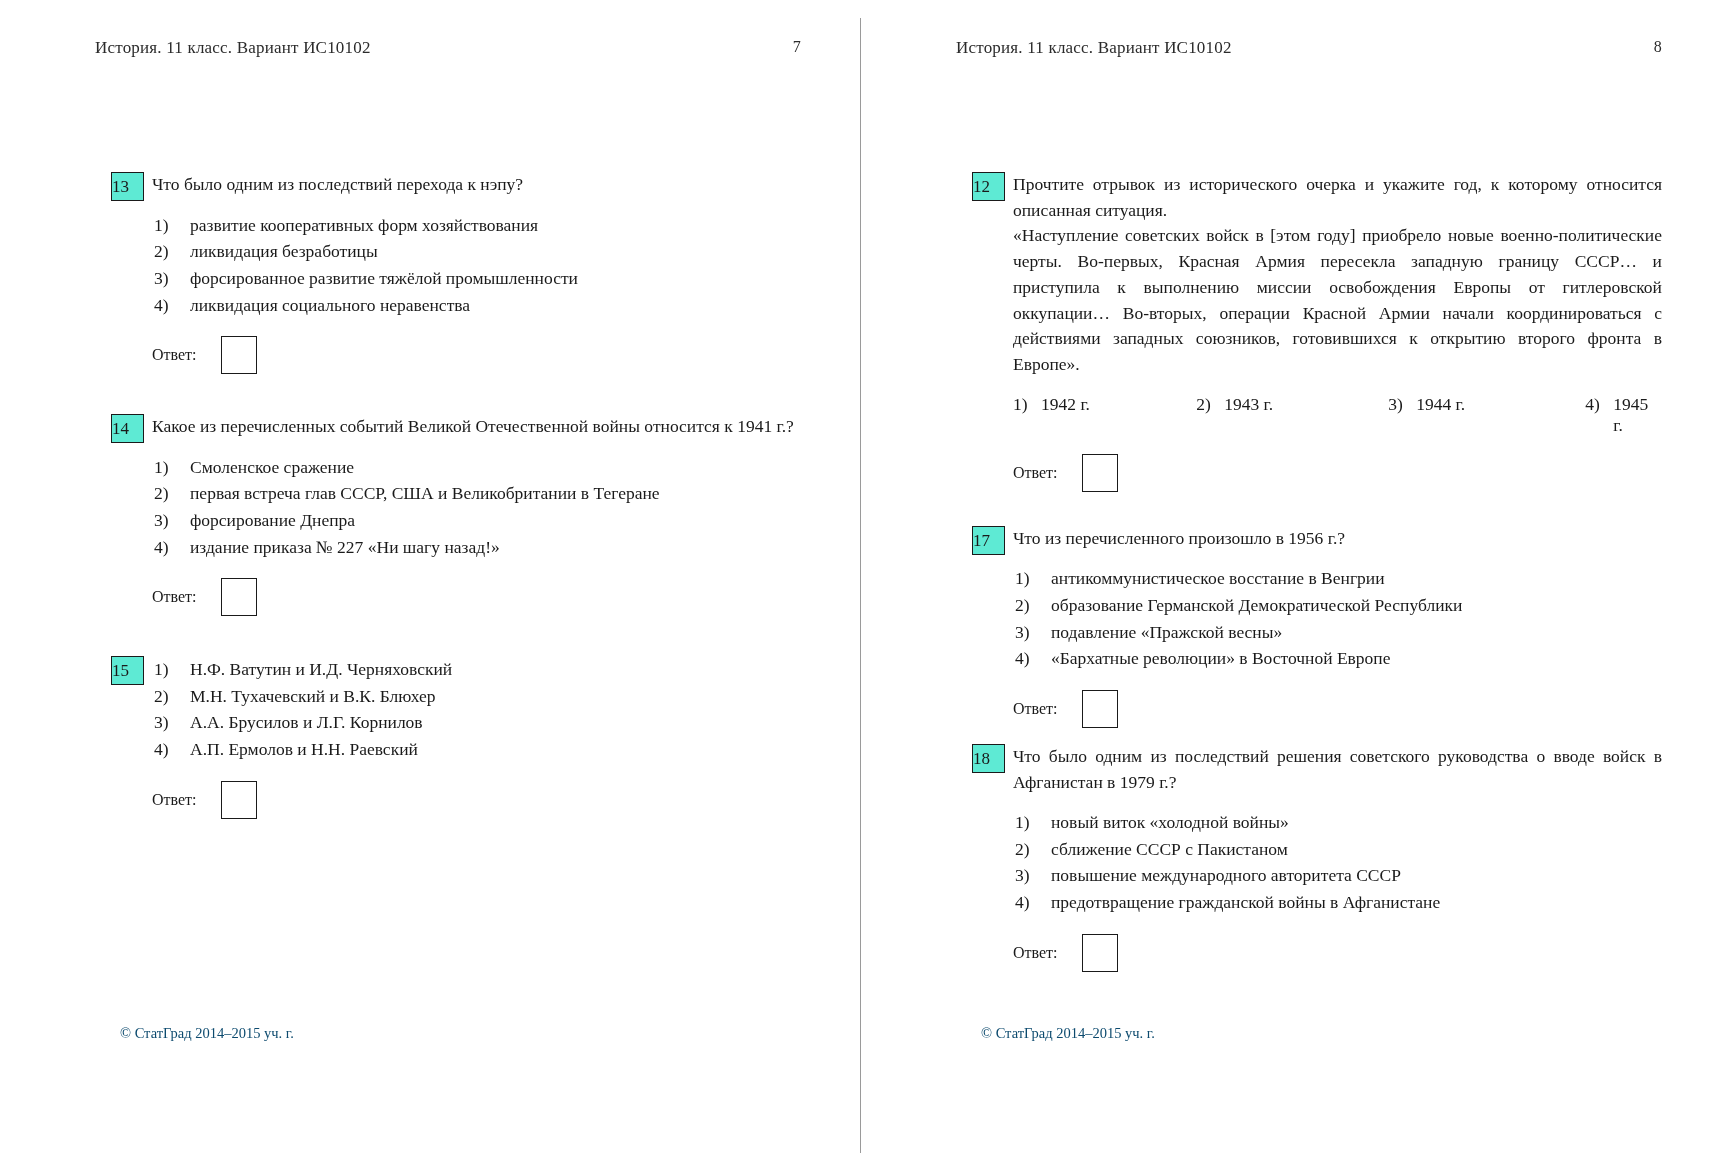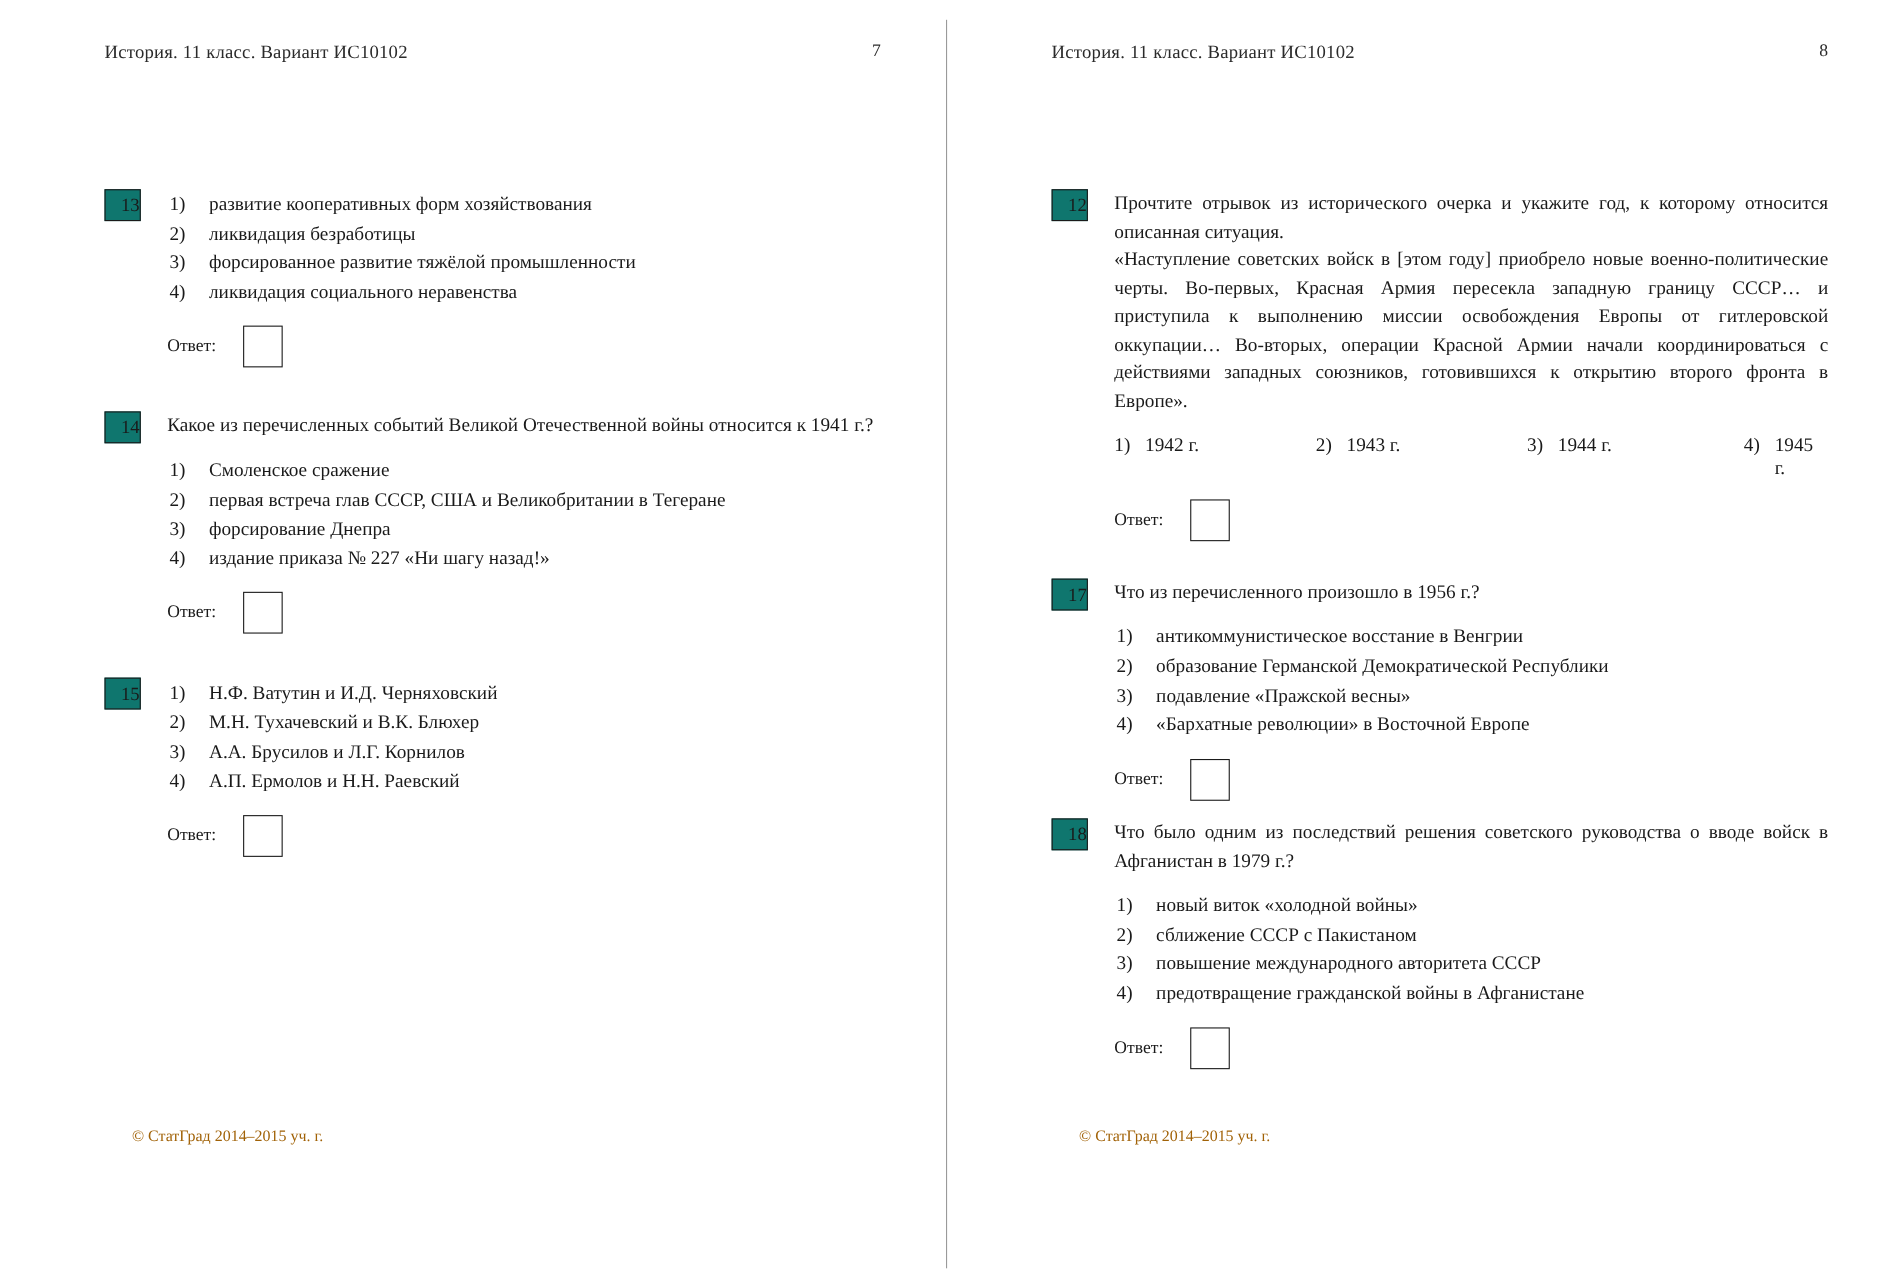--- a/index.html
+++ b/index.html
@@ -54,29 +54,29 @@
     top: 0;
     font-size: 16px;
     color: #2b2b2b;
   }
   .qblock {
     position: relative;
     margin-left: 0;
   }
   .qnum {
     position: absolute;
-    left: 0;
+    left: 16px;
     top: 0;
     width: 31px;
     height: 27px;
     border: 1.4px solid #1a1a1a;
     font-size: 17px;
     line-height: 27px;
-    text-align: right;
-    background: #0f766e;
+    text-align: left;
+    background: #5eead4;
   }
   .qbody {
     margin-left: 57px;
   }
   .qstem {
     font-size: 17.5px;
     line-height: 1.47;
     text-align: justify;
     text-justify: inter-word;
     margin: 0 0 0 0;
@@ -138,21 +138,21 @@
     width: 34px;
     height: 36px;
     border: 1.5px solid #1a1a1a;
     background: #fff;
   }
   .footer {
     position: absolute;
     bottom: 128px;
     left: 120px;
     font-size: 14.5px;
-    color: #a16207;
+    color: #0c4a6e;
   }
   .sp13 { margin-top: 112px; }
   .sp14 { margin-top: 40px; }
   .sp15 { margin-top: 40px; }
   .sp16 { margin-top: 112px; }
   .sp17 { margin-top: 34px; }
   .sp18 { margin-top: 16px; }
 </style>
 </head>
 <body>
@@ -162,20 +162,21 @@
   <div class="page page-left">
 
     <div class="runhead">
       <span>История. 11 класс. Вариант ИС10102</span>
       <span class="pg">7</span>
     </div>
 
     <div class="qblock sp13">
       <div class="qnum">13</div>
       <div class="qbody">
+        <p class="qstem">Что было одним из последствий перехода к нэпу?</p>
         <ol class="opts">
           <li>
             <span class="mark">1)</span>
             <span>развитие кооперативных форм хозяйствования</span>
           </li>
           <li>
             <span class="mark">2)</span>
             <span>ликвидация безработицы</span>
           </li>
           <li>

